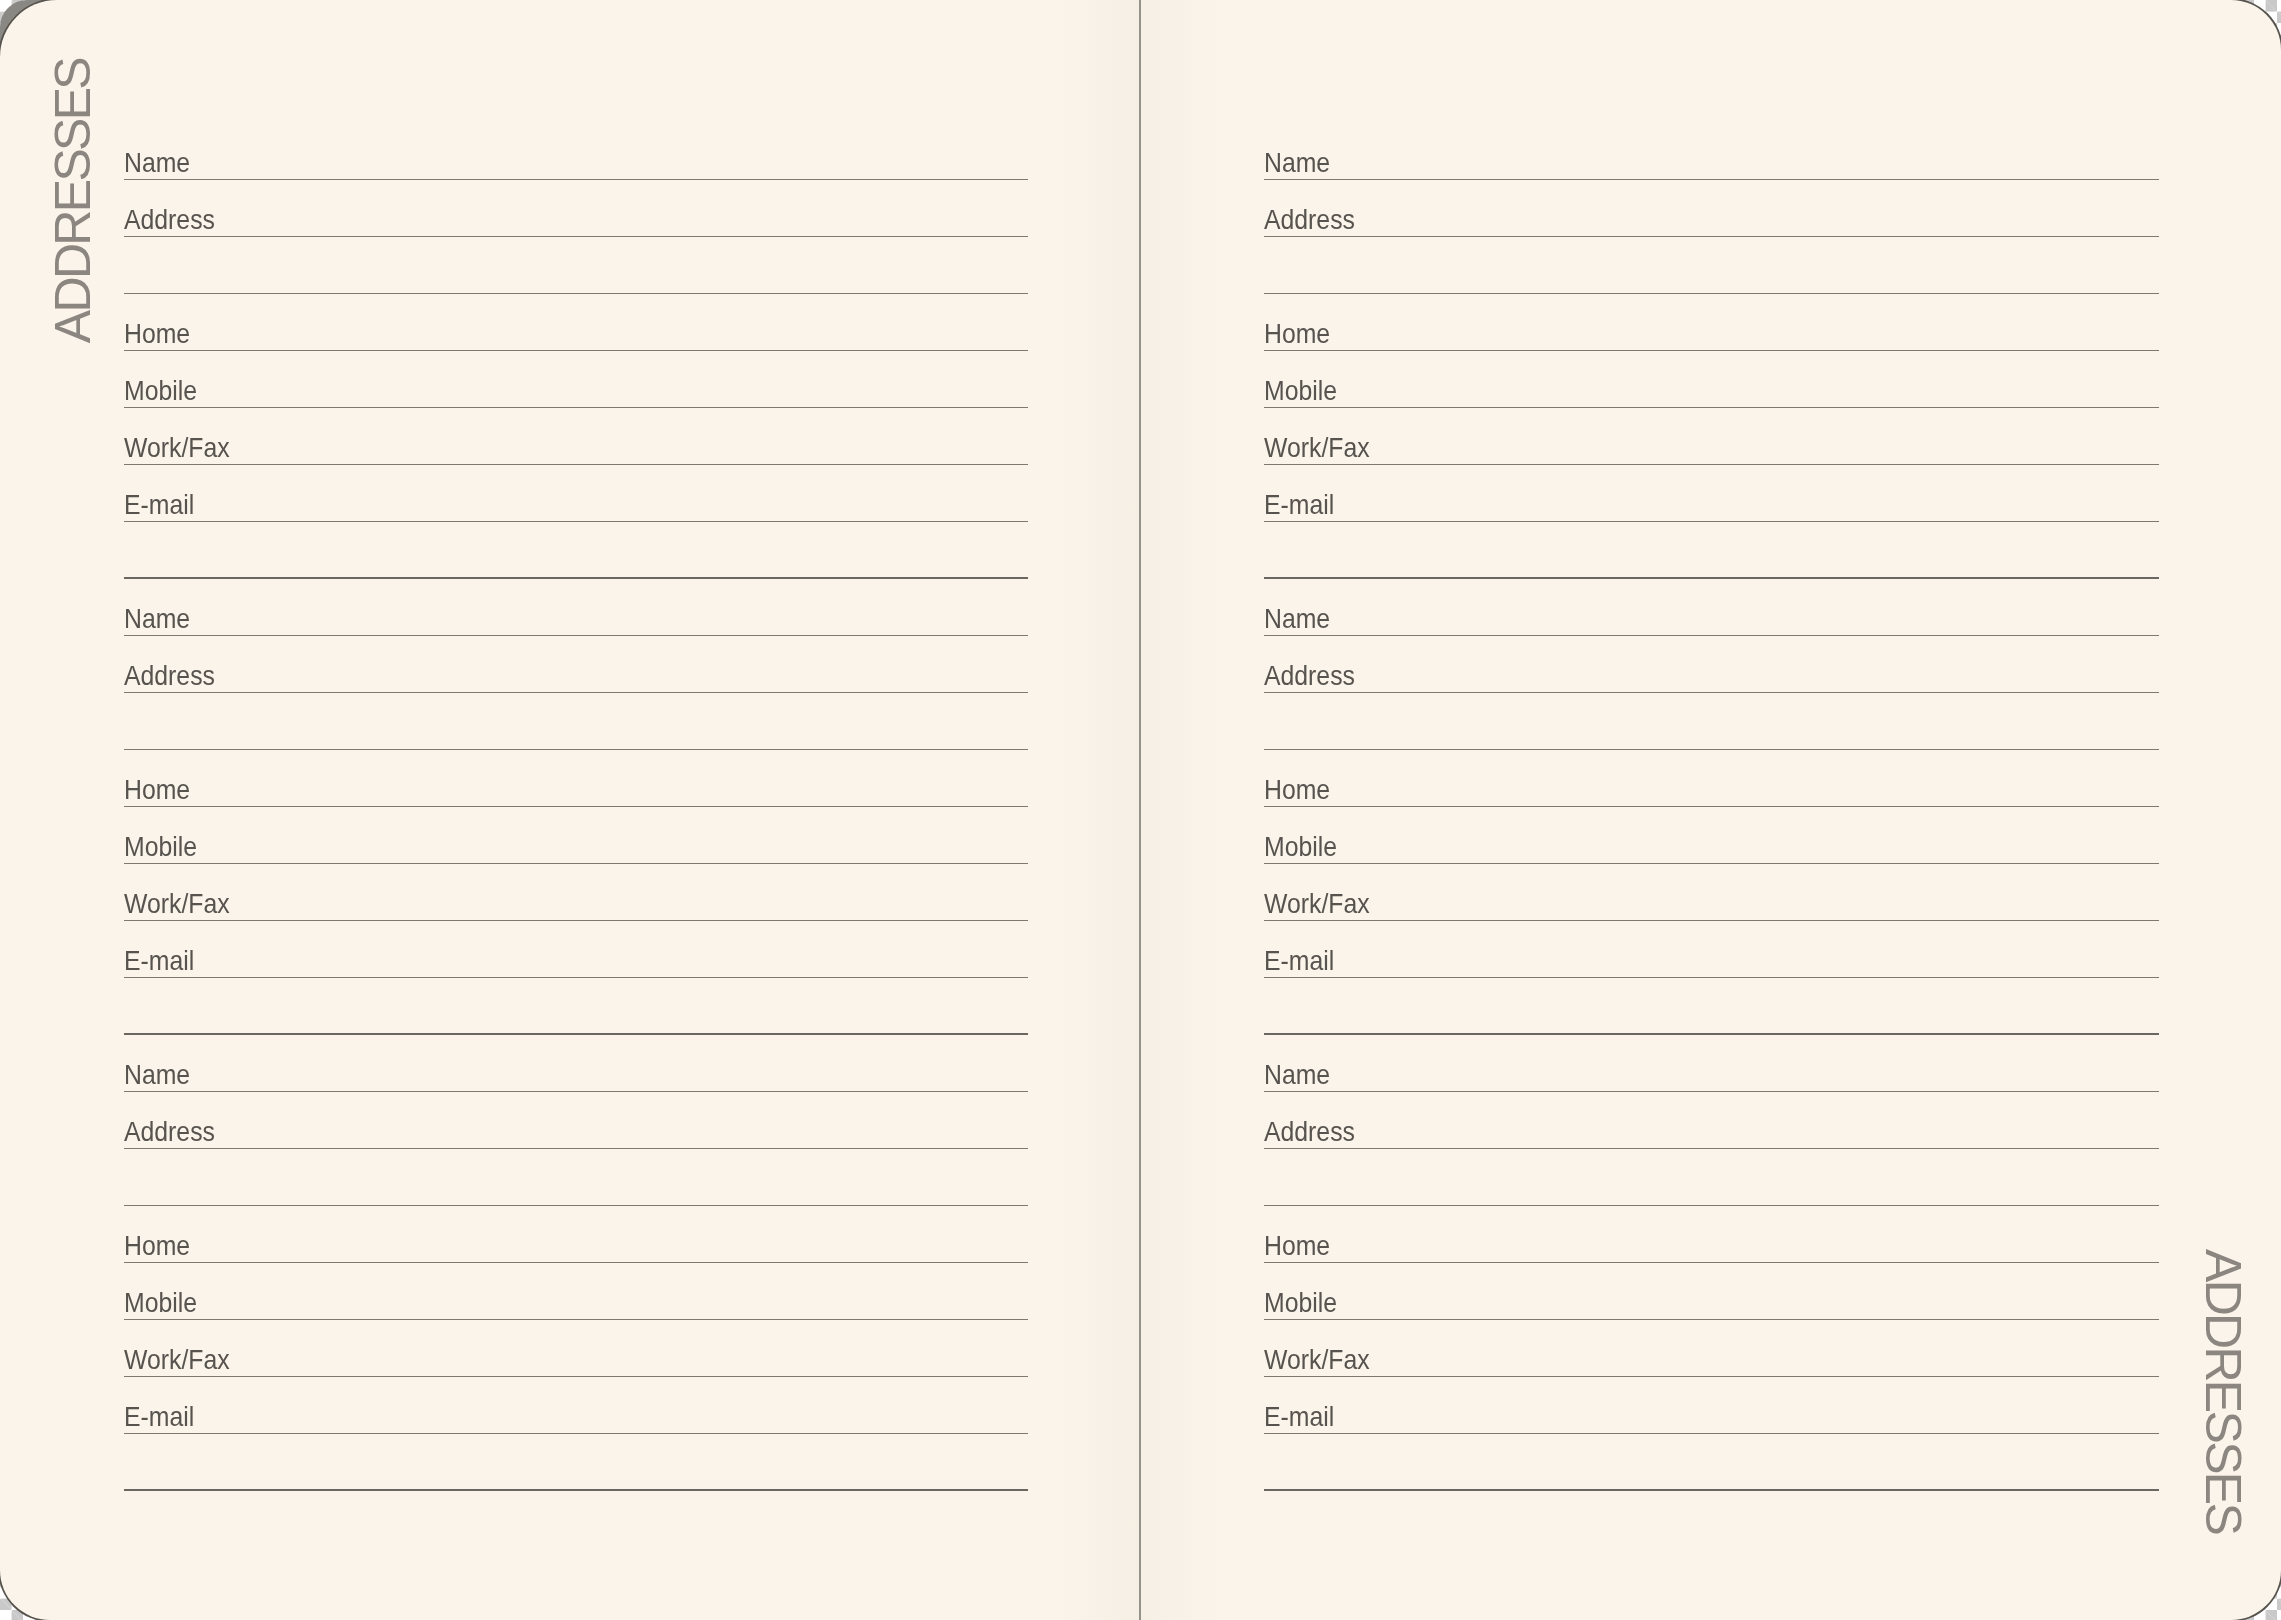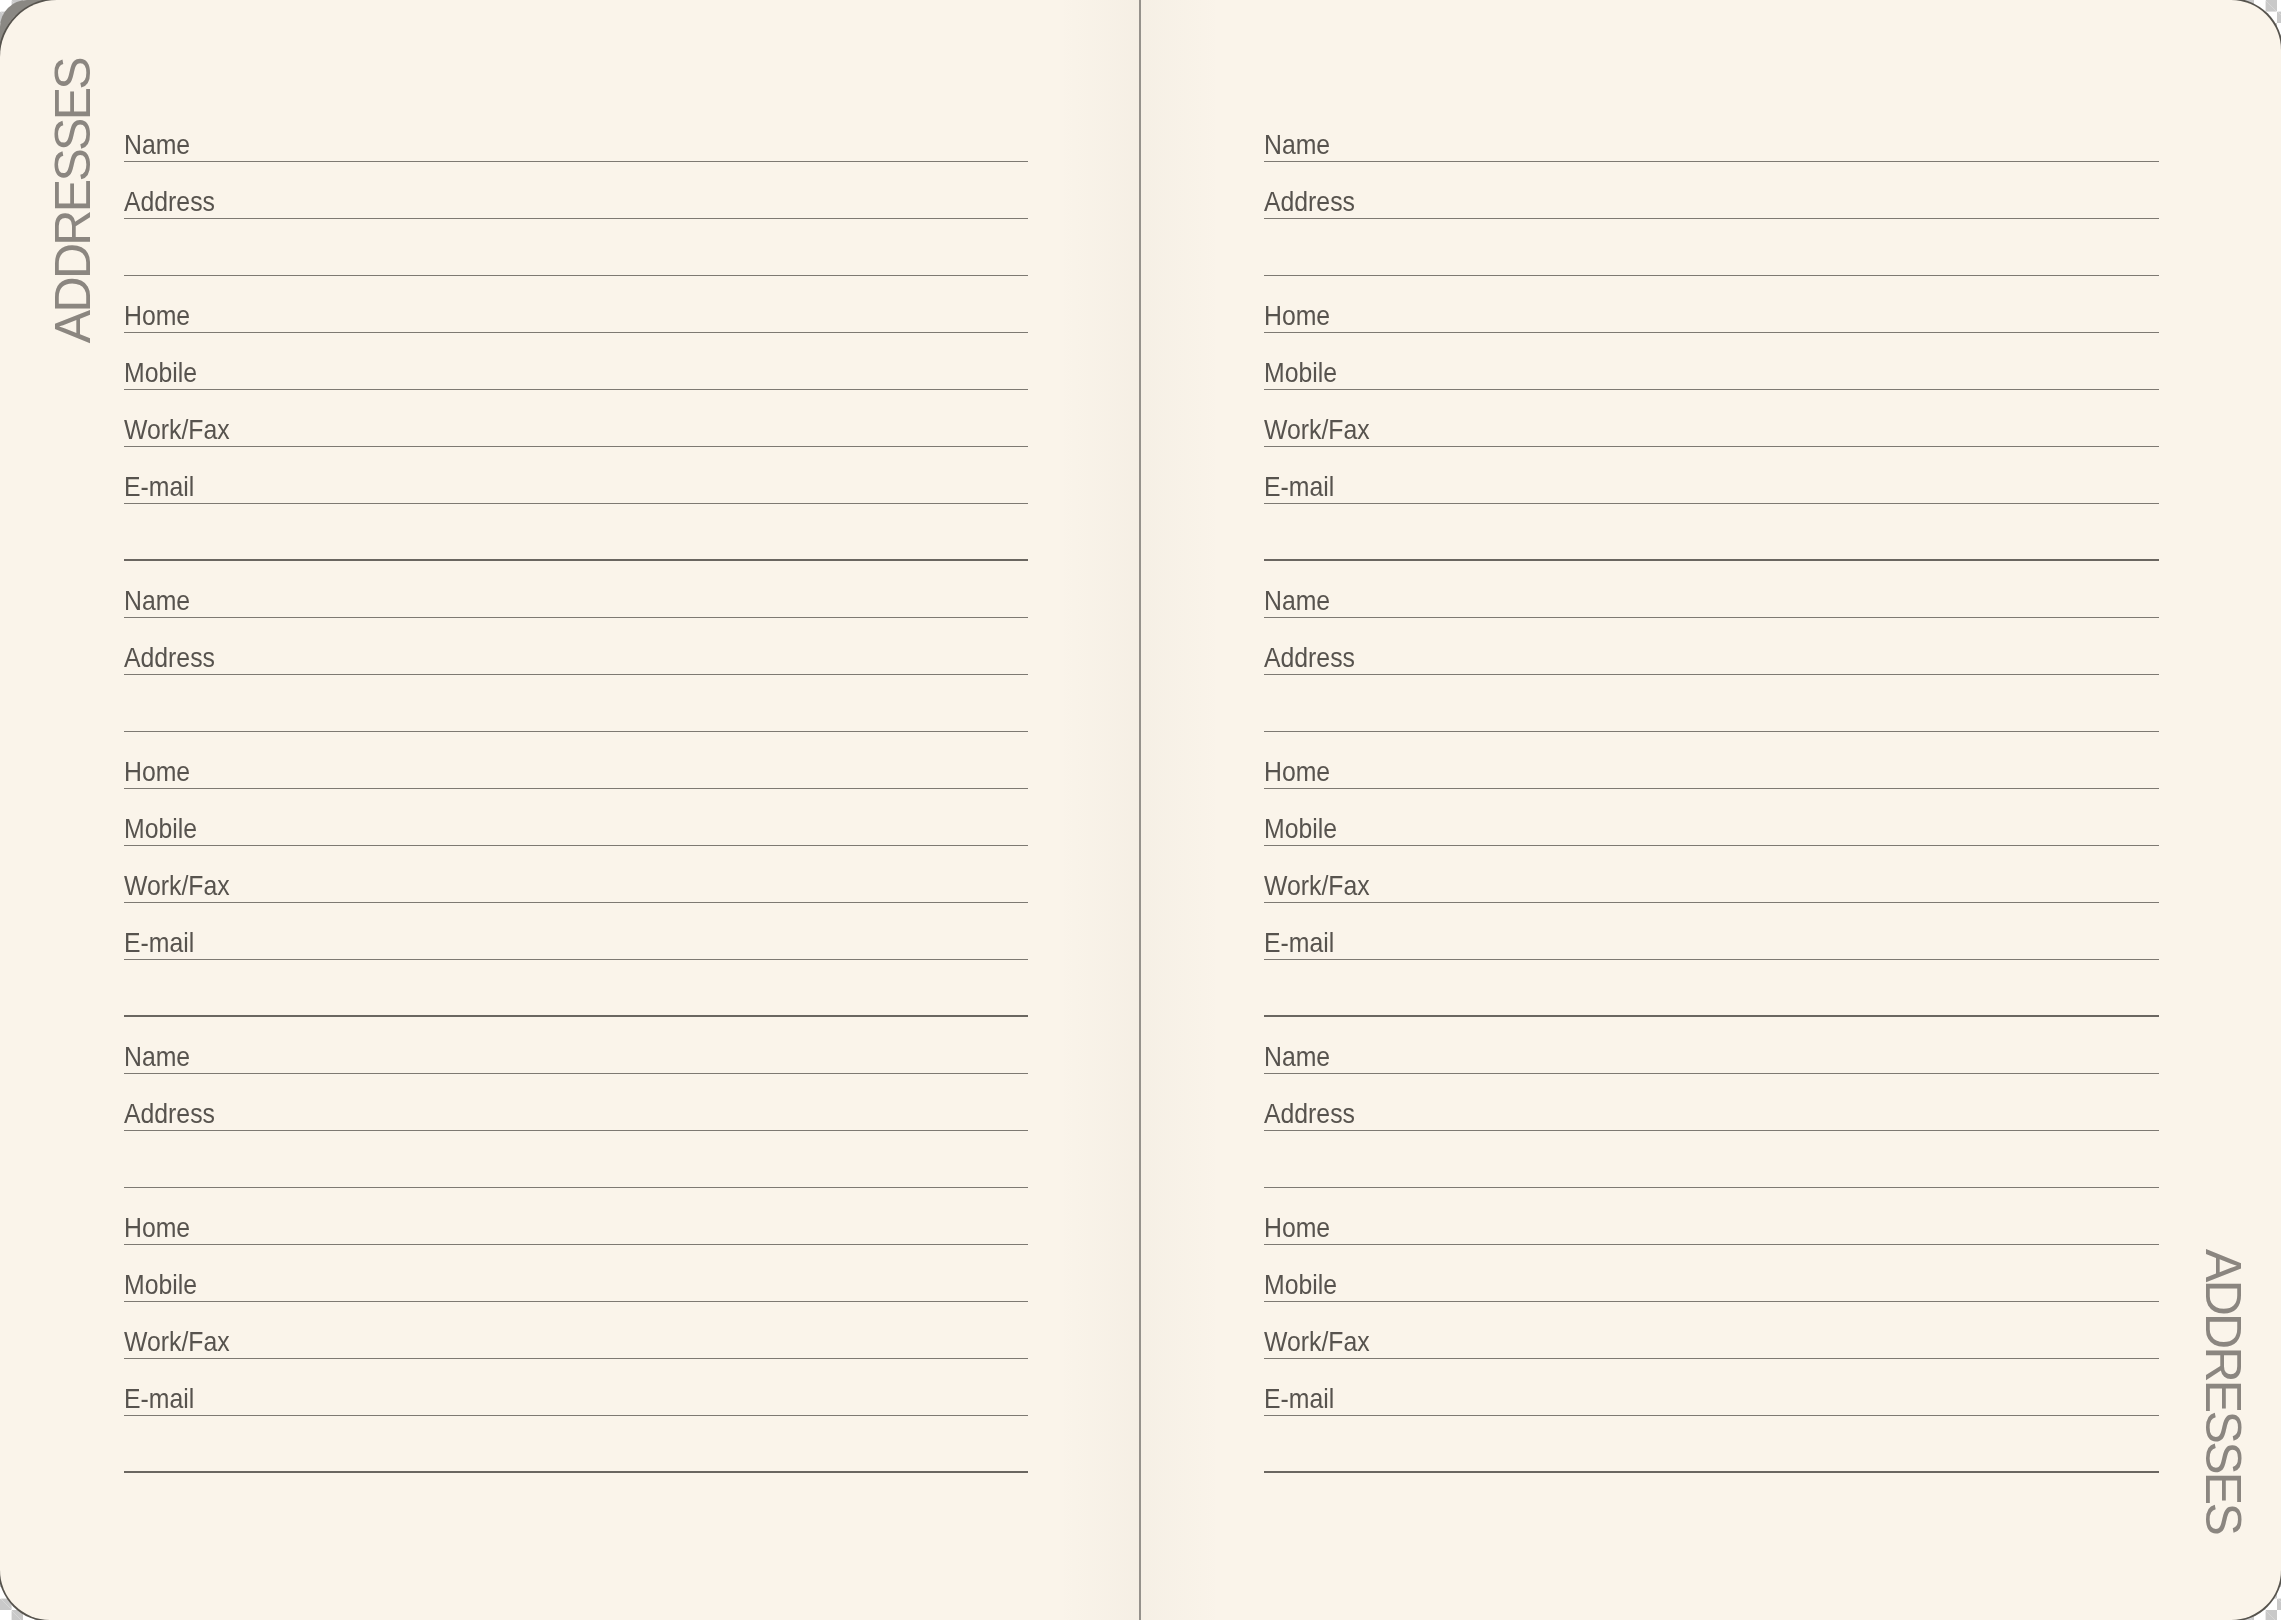--- a/index.html
+++ b/index.html
@@ -68,21 +68,21 @@
     letter-spacing: -2.7px;
     color: #8b8680;
     line-height: 55px;
     white-space: nowrap;
   }
   .spine.left  { left: 46px;  top: 59px;   transform: rotate(180deg); }
   .spine.right { left: 2195px; top: 1249px; }
 
   
   .entries {
-    position: absolute; top: 105px;
+    position: absolute; top: 123px;
   }
   .entries.left  { left: 124px;  width: 904px; }
   .entries.right { left: 1264px; width: 895px; }
 
   .row {
     box-sizing: border-box;
     height: 57px;
     display: flex;
     align-items: flex-end;
   }

